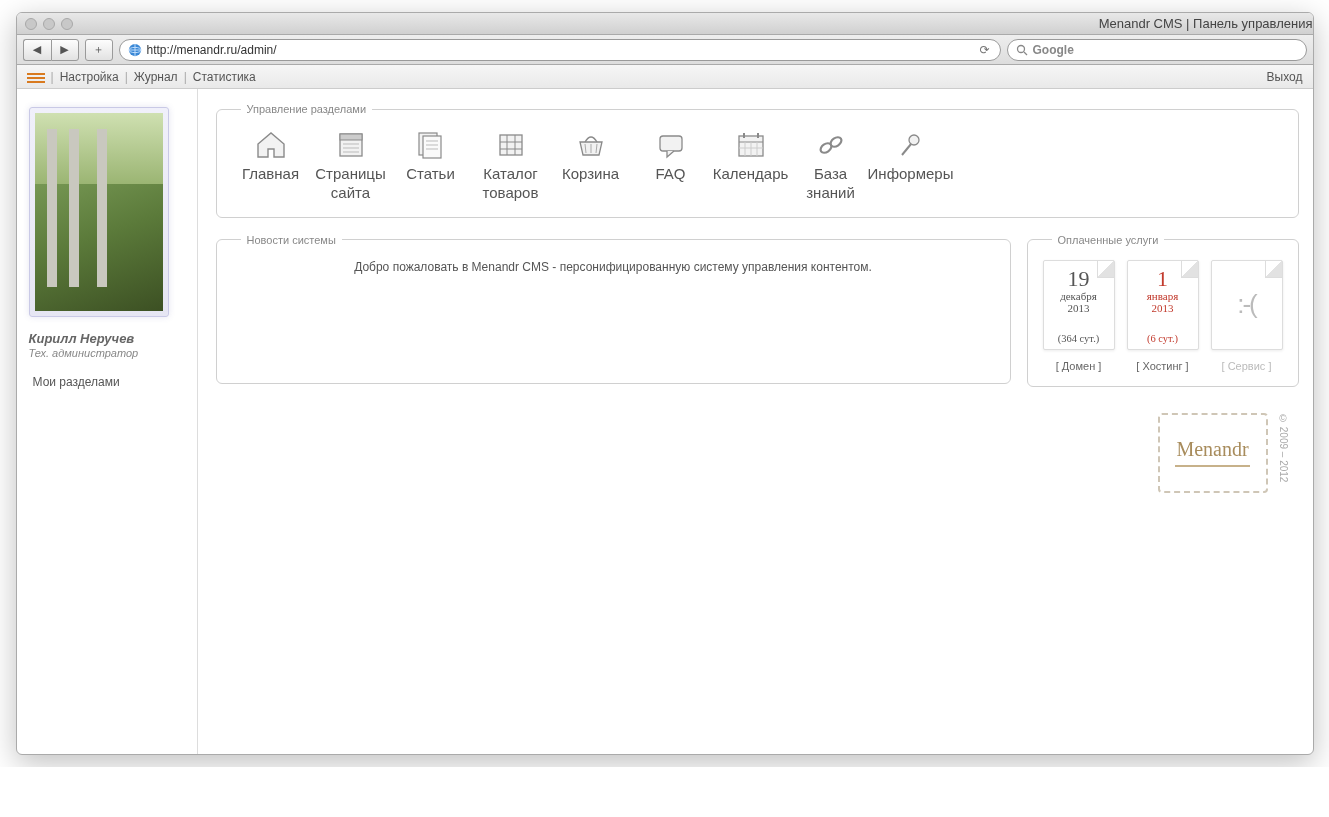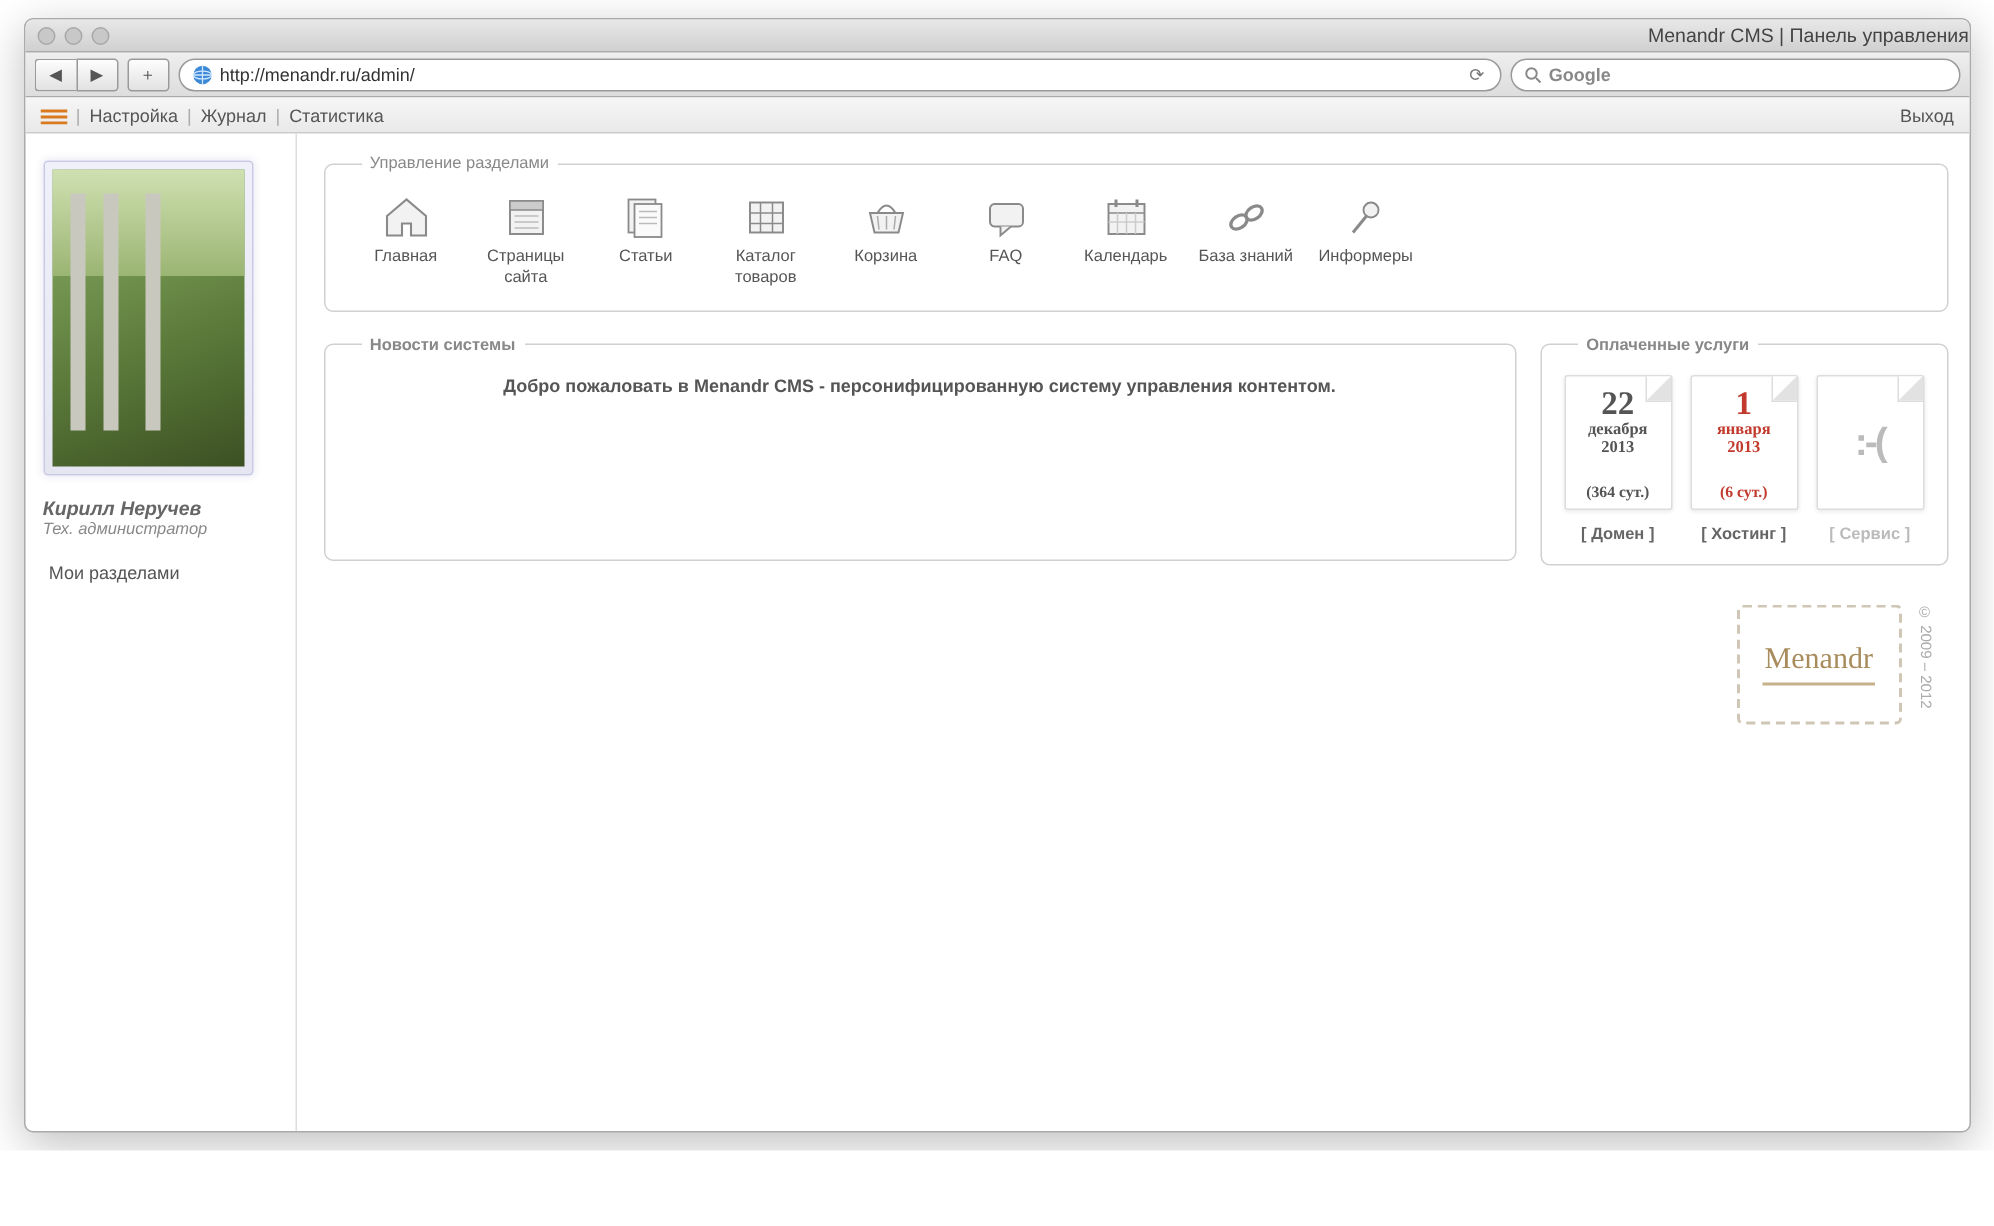--- a/index.html
+++ b/index.html
@@ -128,22 +128,22 @@
   font-size:11px; color:#888; padding:0 6px; margin-left:10px;
 }
 .sections-row { display:flex; gap: 0px; }
 .section-item {
   width: 80px;
   display:flex; flex-direction:column; align-items:center;
   cursor:pointer;
   text-align:center;
 }
 .section-item .ico { width:40px;height:32px; color:#8a8a8a; display:flex;align-items:center;justify-content:center;}
-.section-item .lbl { font-size:11px; color:#555; margin-top:4px; line-height:1.25;}
-.row2 { display:flex; gap:16px; align-items:flex-start;font-weight:bold;}
+.section-item .lbl { font-size:15px; color:#555; margin-top:4px; line-height:1.25;}
+.row2 { display:flex; gap:16px; align-items:flex-start;}
 .newsbox { flex:1; min-height:150px; display:flex; align-items:center; justify-content:center; color:#555; font-size:12px;}
 .servicesbox { width:262px; }
 .svc-cards { display:flex; gap:10px; }
 .svc-card {
   width:74px;
   display:flex;flex-direction:column;align-items:center;
   font-size:11px;
 }
 .svc-paper{
   width:72px;height:90px;
@@ -377,21 +377,21 @@
         <fieldset class="panel newsbox">
           <legend>Новости системы</legend>
           <div>Добро пожаловать в Menandr CMS - персонифицированную систему управления контентом.</div>
         </fieldset>
 
         <fieldset class="panel servicesbox">
           <legend>Оплаченные услуги</legend>
           <div class="svc-cards">
             <div class="svc-card svc-dark">
               <div class="svc-paper">
-                <div class="svc-day">22</div>
+                <div class="svc-day">19</div>
                 <div class="svc-month">декабря</div>
                 <div class="svc-year">2013</div>
                 <div class="svc-duration">(364 сут.)</div>
               </div>
               <div class="svc-caption">[ Домен ]</div>
             </div>
             <div class="svc-card svc-red">
               <div class="svc-paper">
                 <div class="svc-day">1</div>
                 <div class="svc-month">января</div>

